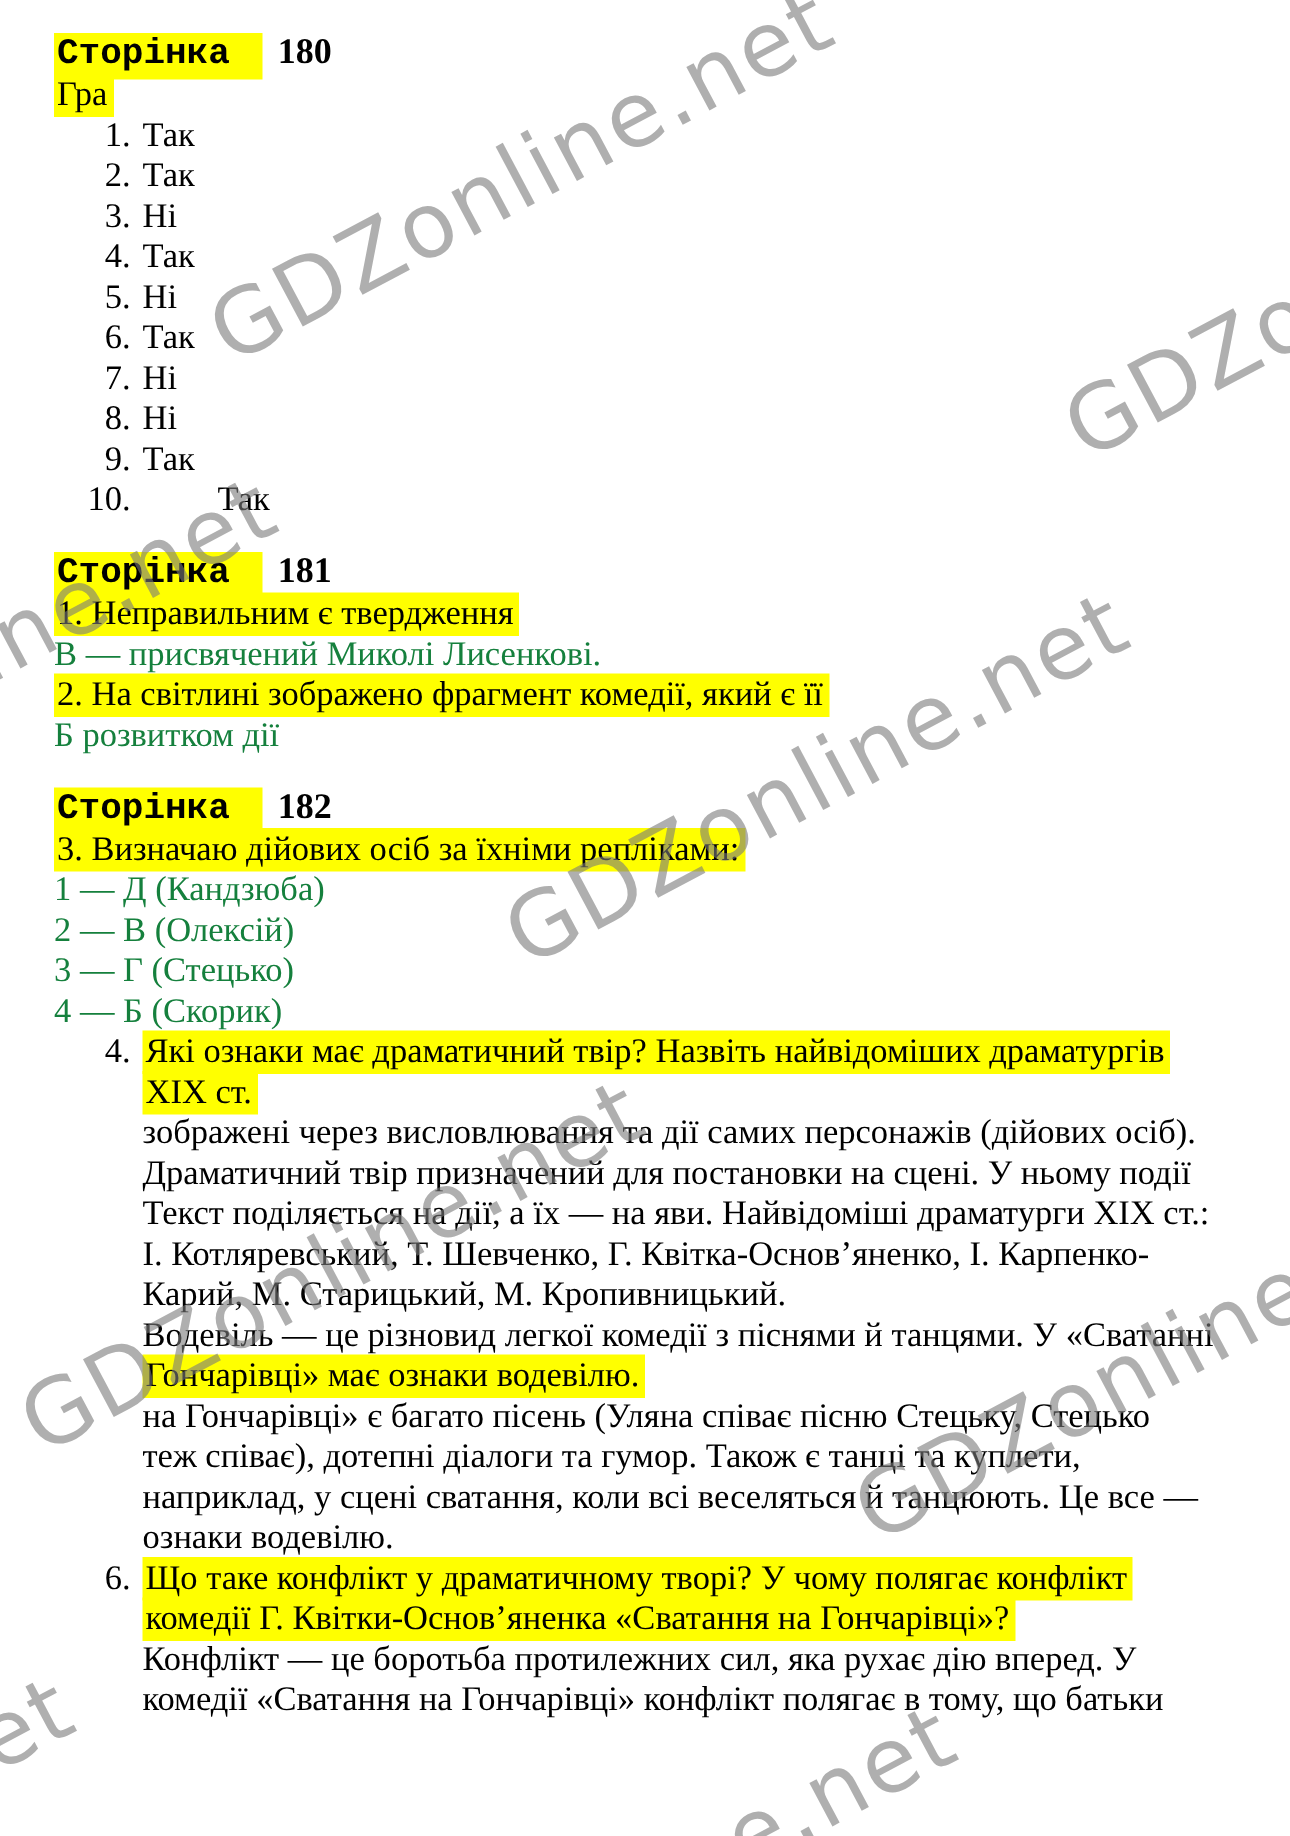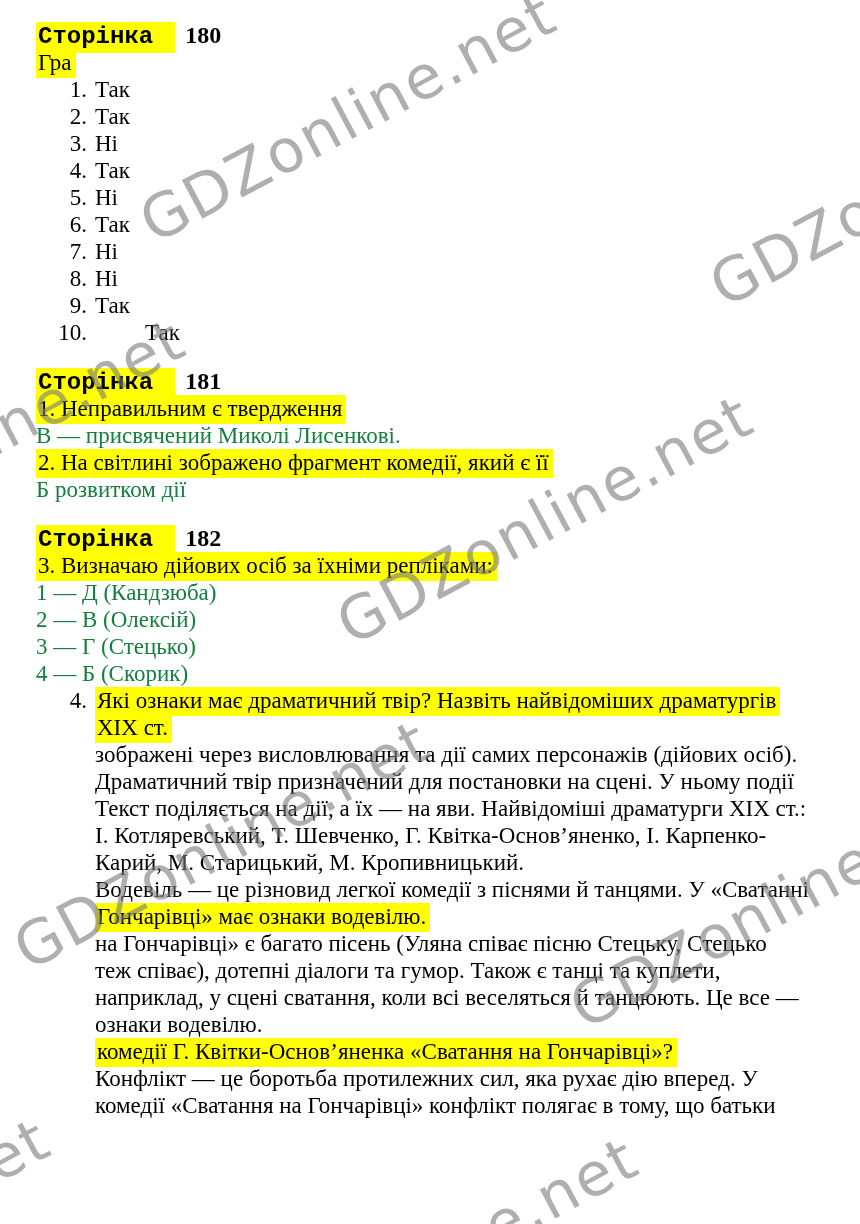--- a/index.html
+++ b/index.html
@@ -87,20 +87,21 @@
     <div class="line indent"><span>І. Котляревський, Т. Шевченко, Г. Квітка-Основ’яненко, І. Карпенко-</span></div>
     <div class="line indent"><span>Карий, М. Старицький, М. Кропивницький.</span></div>
 
     <div class="line indent"><span>Водевіль — це різновид легкої комедії з піснями й танцями. У «Сватанні</span></div>
     <div class="line indent"><span class="hl">Гончарівці» має ознаки водевілю.</span></div>
     <div class="line indent"><span>на Гончарівці» є багато пісень (Уляна співає пісню Стецьку, Стецько</span></div>
     <div class="line indent"><span>теж співає), дотепні діалоги та гумор. Також є танці та куплети,</span></div>
     <div class="line indent"><span>наприклад, у сцені сватання, коли всі веселяться й танцюють. Це все —</span></div>
     <div class="line indent"><span>ознаки водевілю.</span></div>
 
+    <div class="line"><span class="marker">6.</span><span class="hl">Що таке конфлікт у драматичному творі? У чому полягає конфлікт</span></div>
     <div class="line indent"><span class="hl">комедії Г. Квітки-Основ’яненка «Сватання на Гончарівці»?</span></div>
     <div class="line indent"><span>Конфлікт — це боротьба протилежних сил, яка рухає дію вперед. У</span></div>
     <div class="line indent"><span>комедії «Сватання на Гончарівці» конфлікт полягає в тому, що батьки</span></div>
 
   </div>
 
   <div class="wm-layer">
     <span class="wm" style="left:348px;  top:118px;">GDZonline.net</span>
     <span class="wm" style="left:918px;  top:182px;">GDZonline.net</span>
     <span class="wm" style="left:-23px;  top:443px;">GDZonline.net</span>

